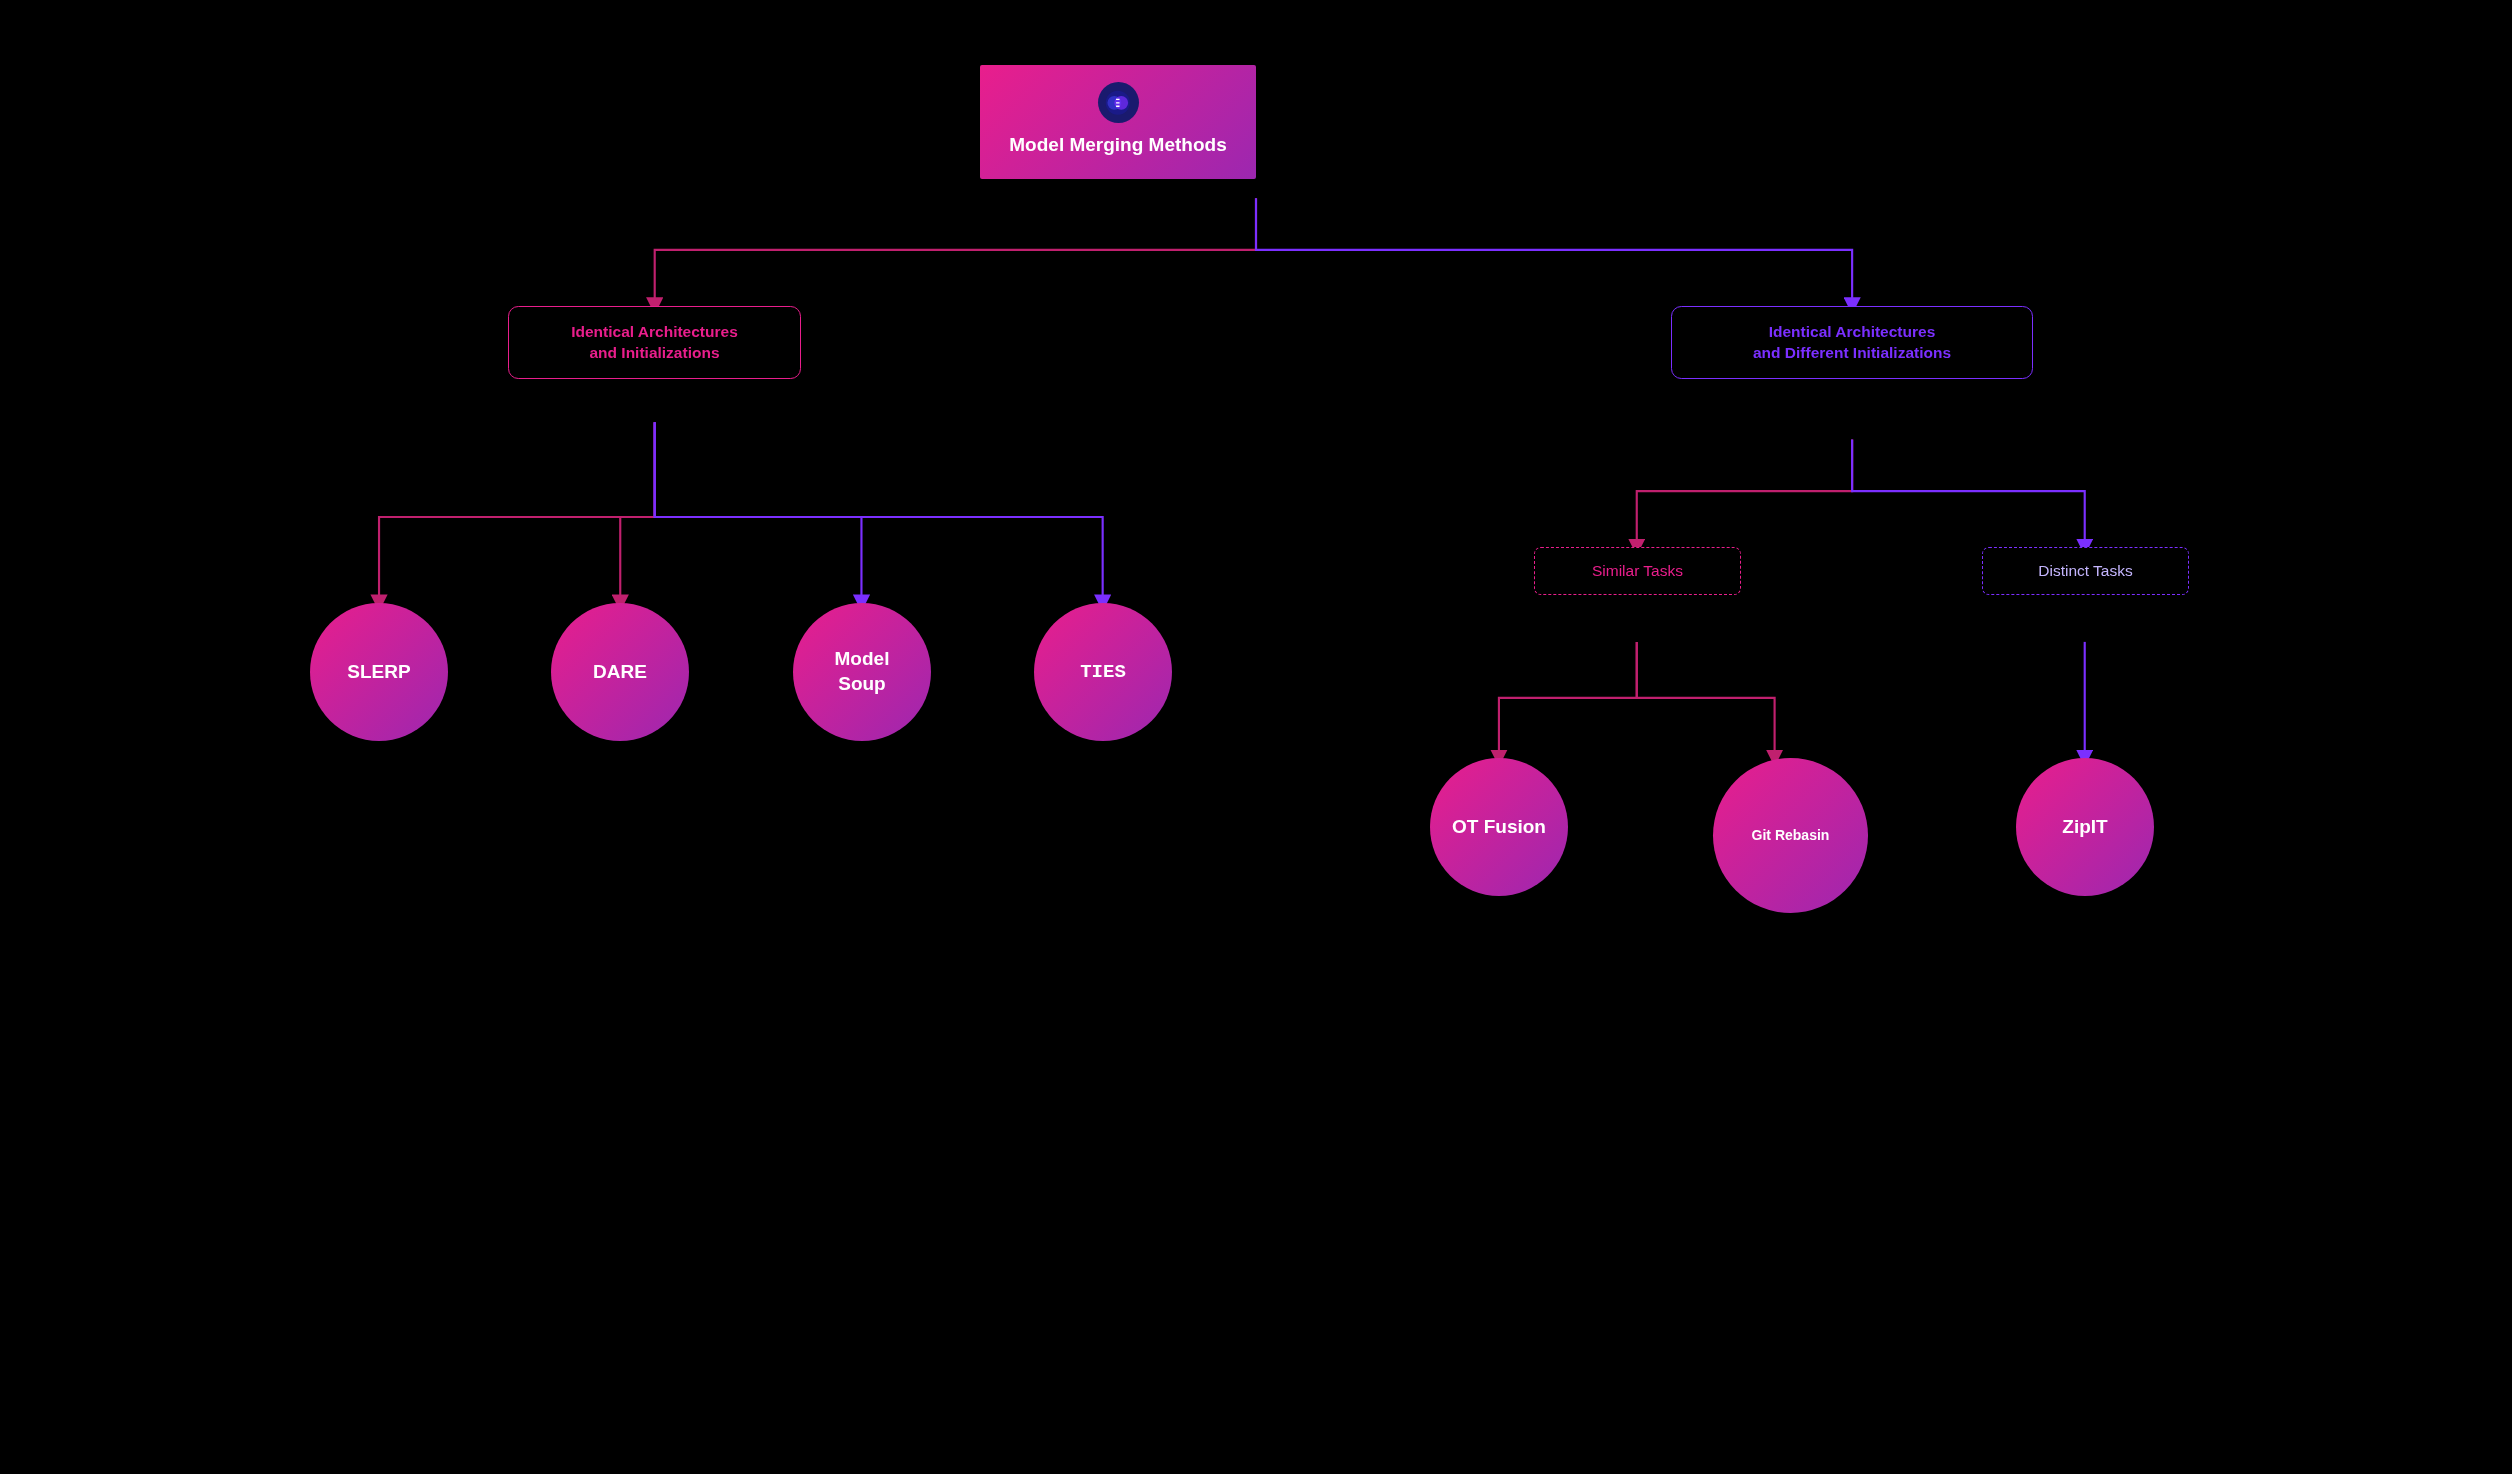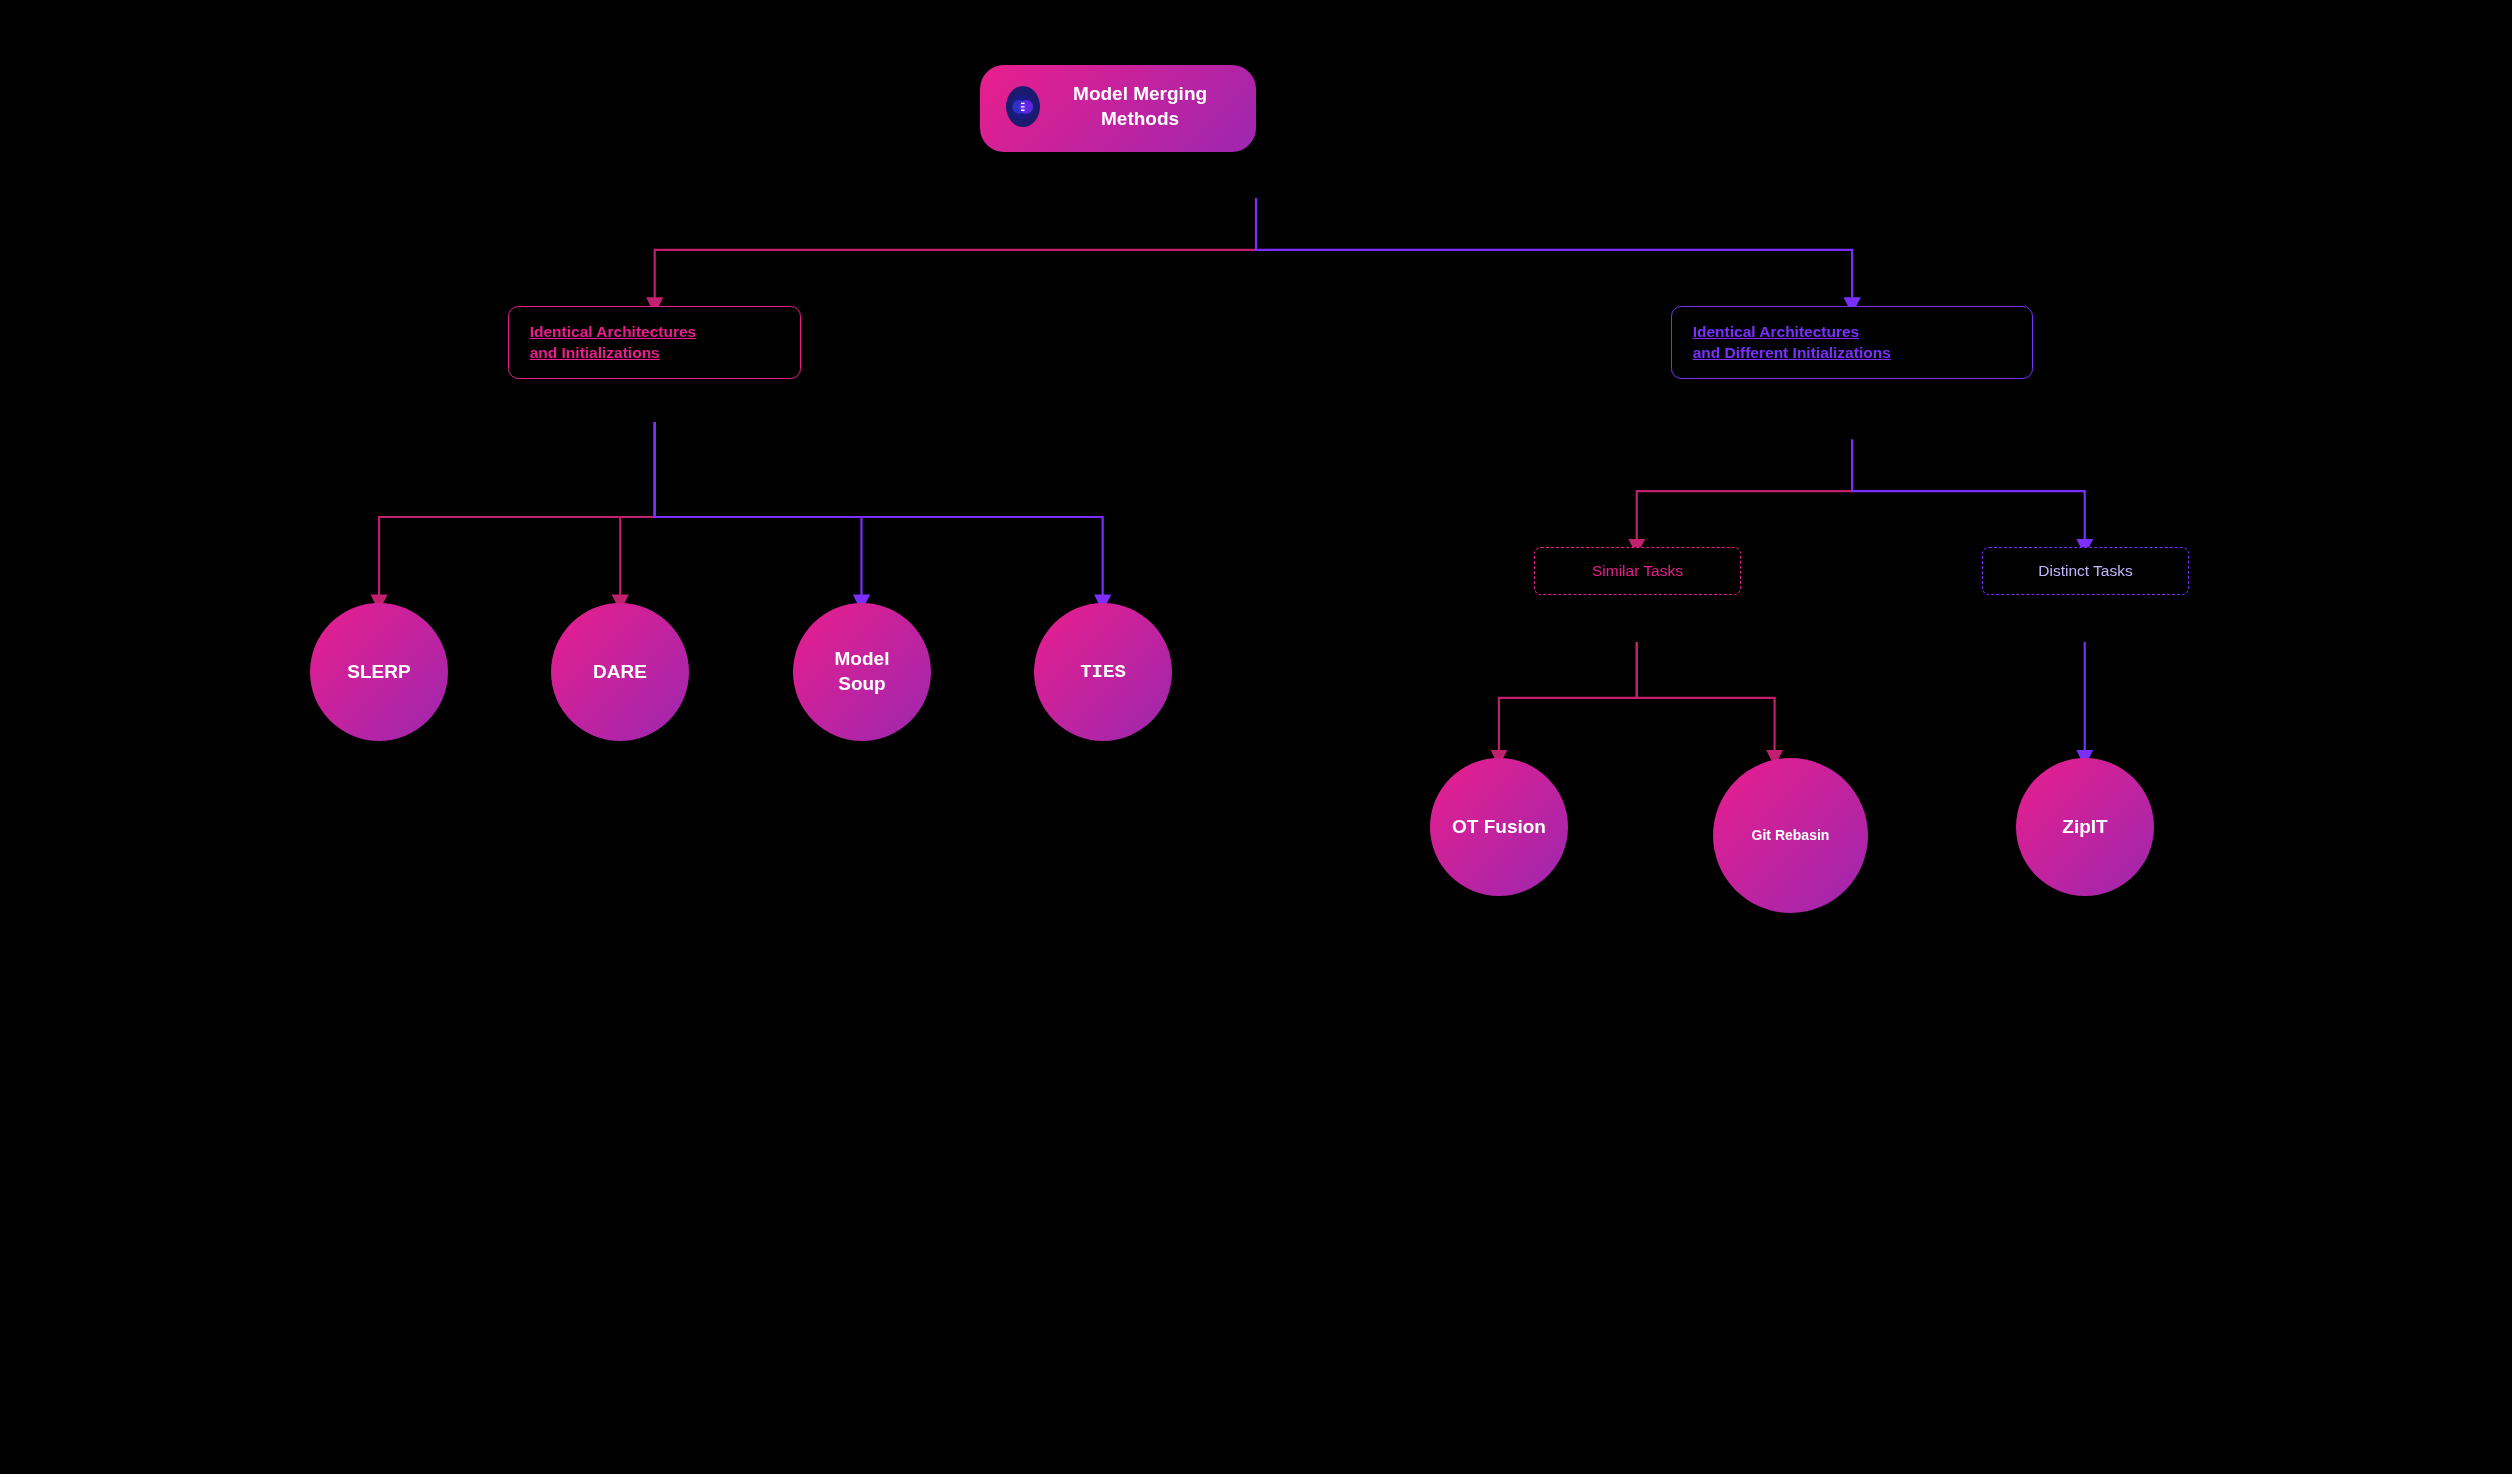--- a/index.html
+++ b/index.html
@@ -20,25 +20,25 @@
     }
 
     
     .root-node {
       position: absolute;
       left: 50%;
       top: 69px;
       transform: translateX(-50%);
       width: 276px;
       background: linear-gradient(135deg, #e91e8c, #9c27b0);
-      border-radius: 24px;
+      border-radius: 2px;
       padding: 17px 26px 20.7px;
       text-align: center;
       display: flex;
-      flex-direction: row;
+      flex-direction: column;
       align-items: center;
       gap: 10.3px;
     }
 
     .root-icon {
       width: 41px;
       height: 41px;
       background: #1a1a6e;
       border-radius: 50%;
       display: flex;
@@ -53,25 +53,25 @@
       line-height: 1.3;
     }
 
     
     .inter-node {
       position: absolute;
       background: #000;
       border: 1.7px solid #e91e8c;
       border-radius: 10.3px;
       padding: 13.8px 20.7px;
+      text-align: center;
       color: #e91e8c;
       font-size: 15.5px;
       font-weight: 600;
       line-height: 1.4;
-      text-decoration: underline;
     }
 
     
     .dashed-node {
       position: absolute;
       background: #000;
       border: 1.7px dashed #e91e8c;
       border-radius: 6.9px;
       padding: 12px 19px;
       text-align: center;

